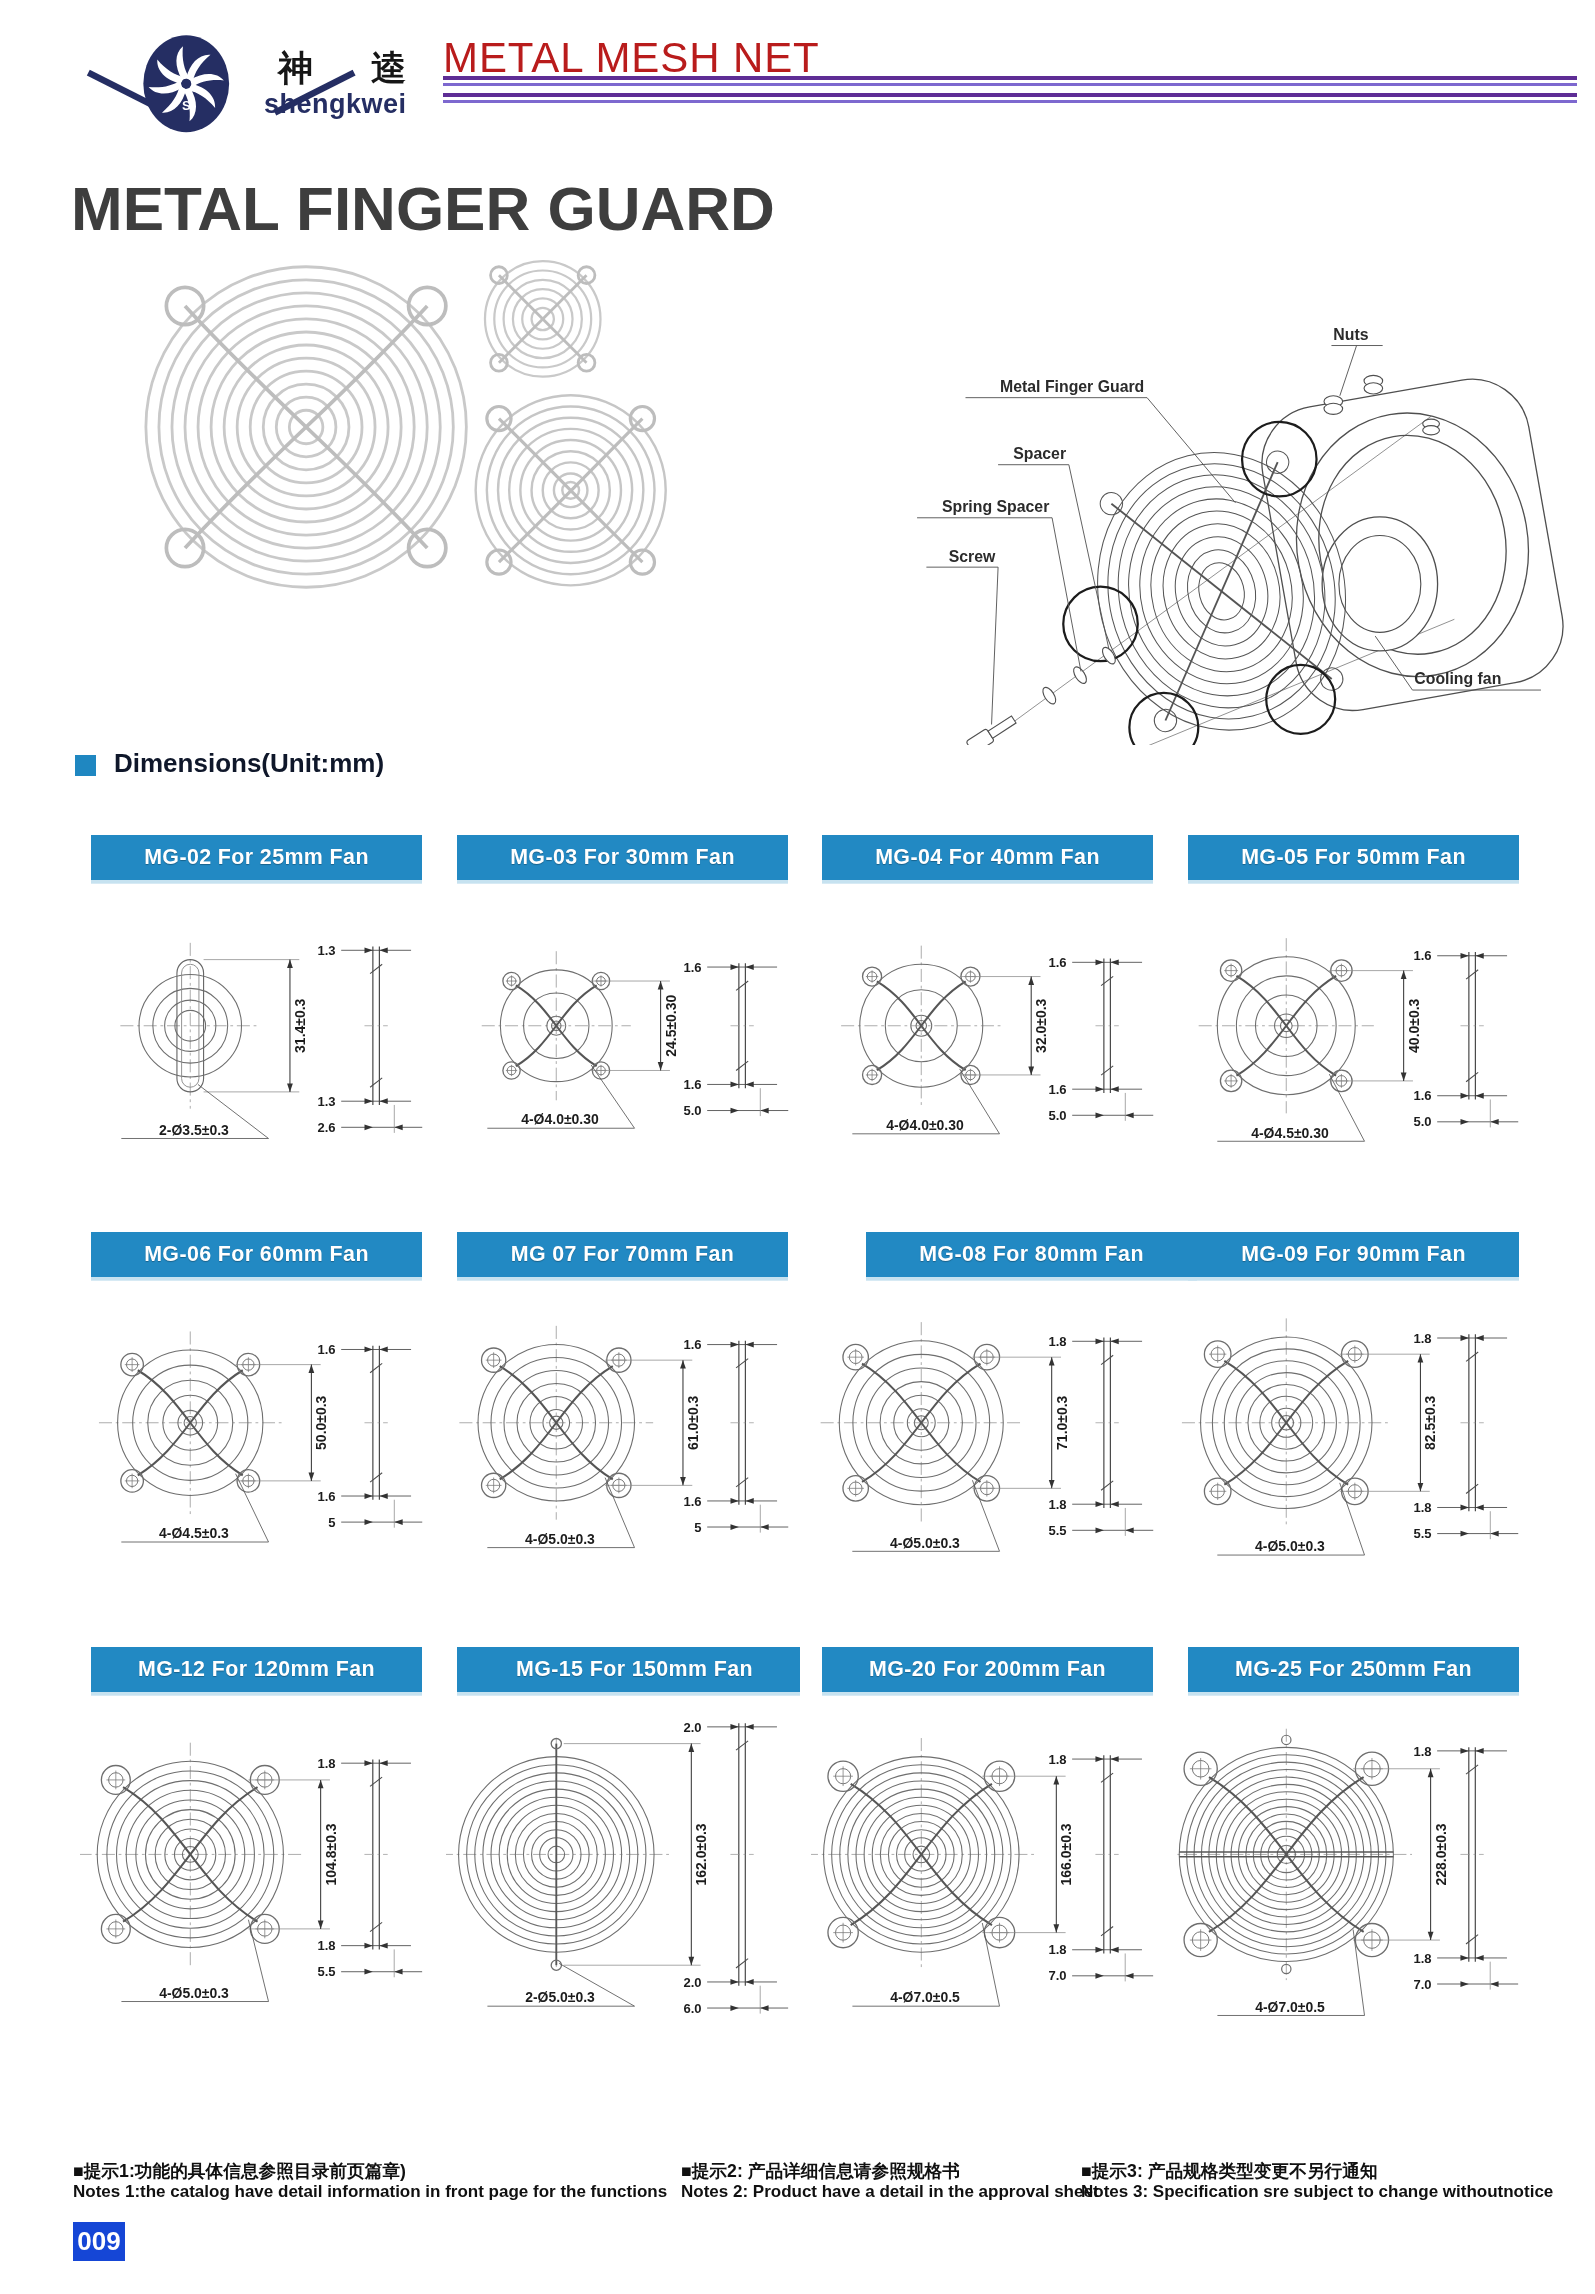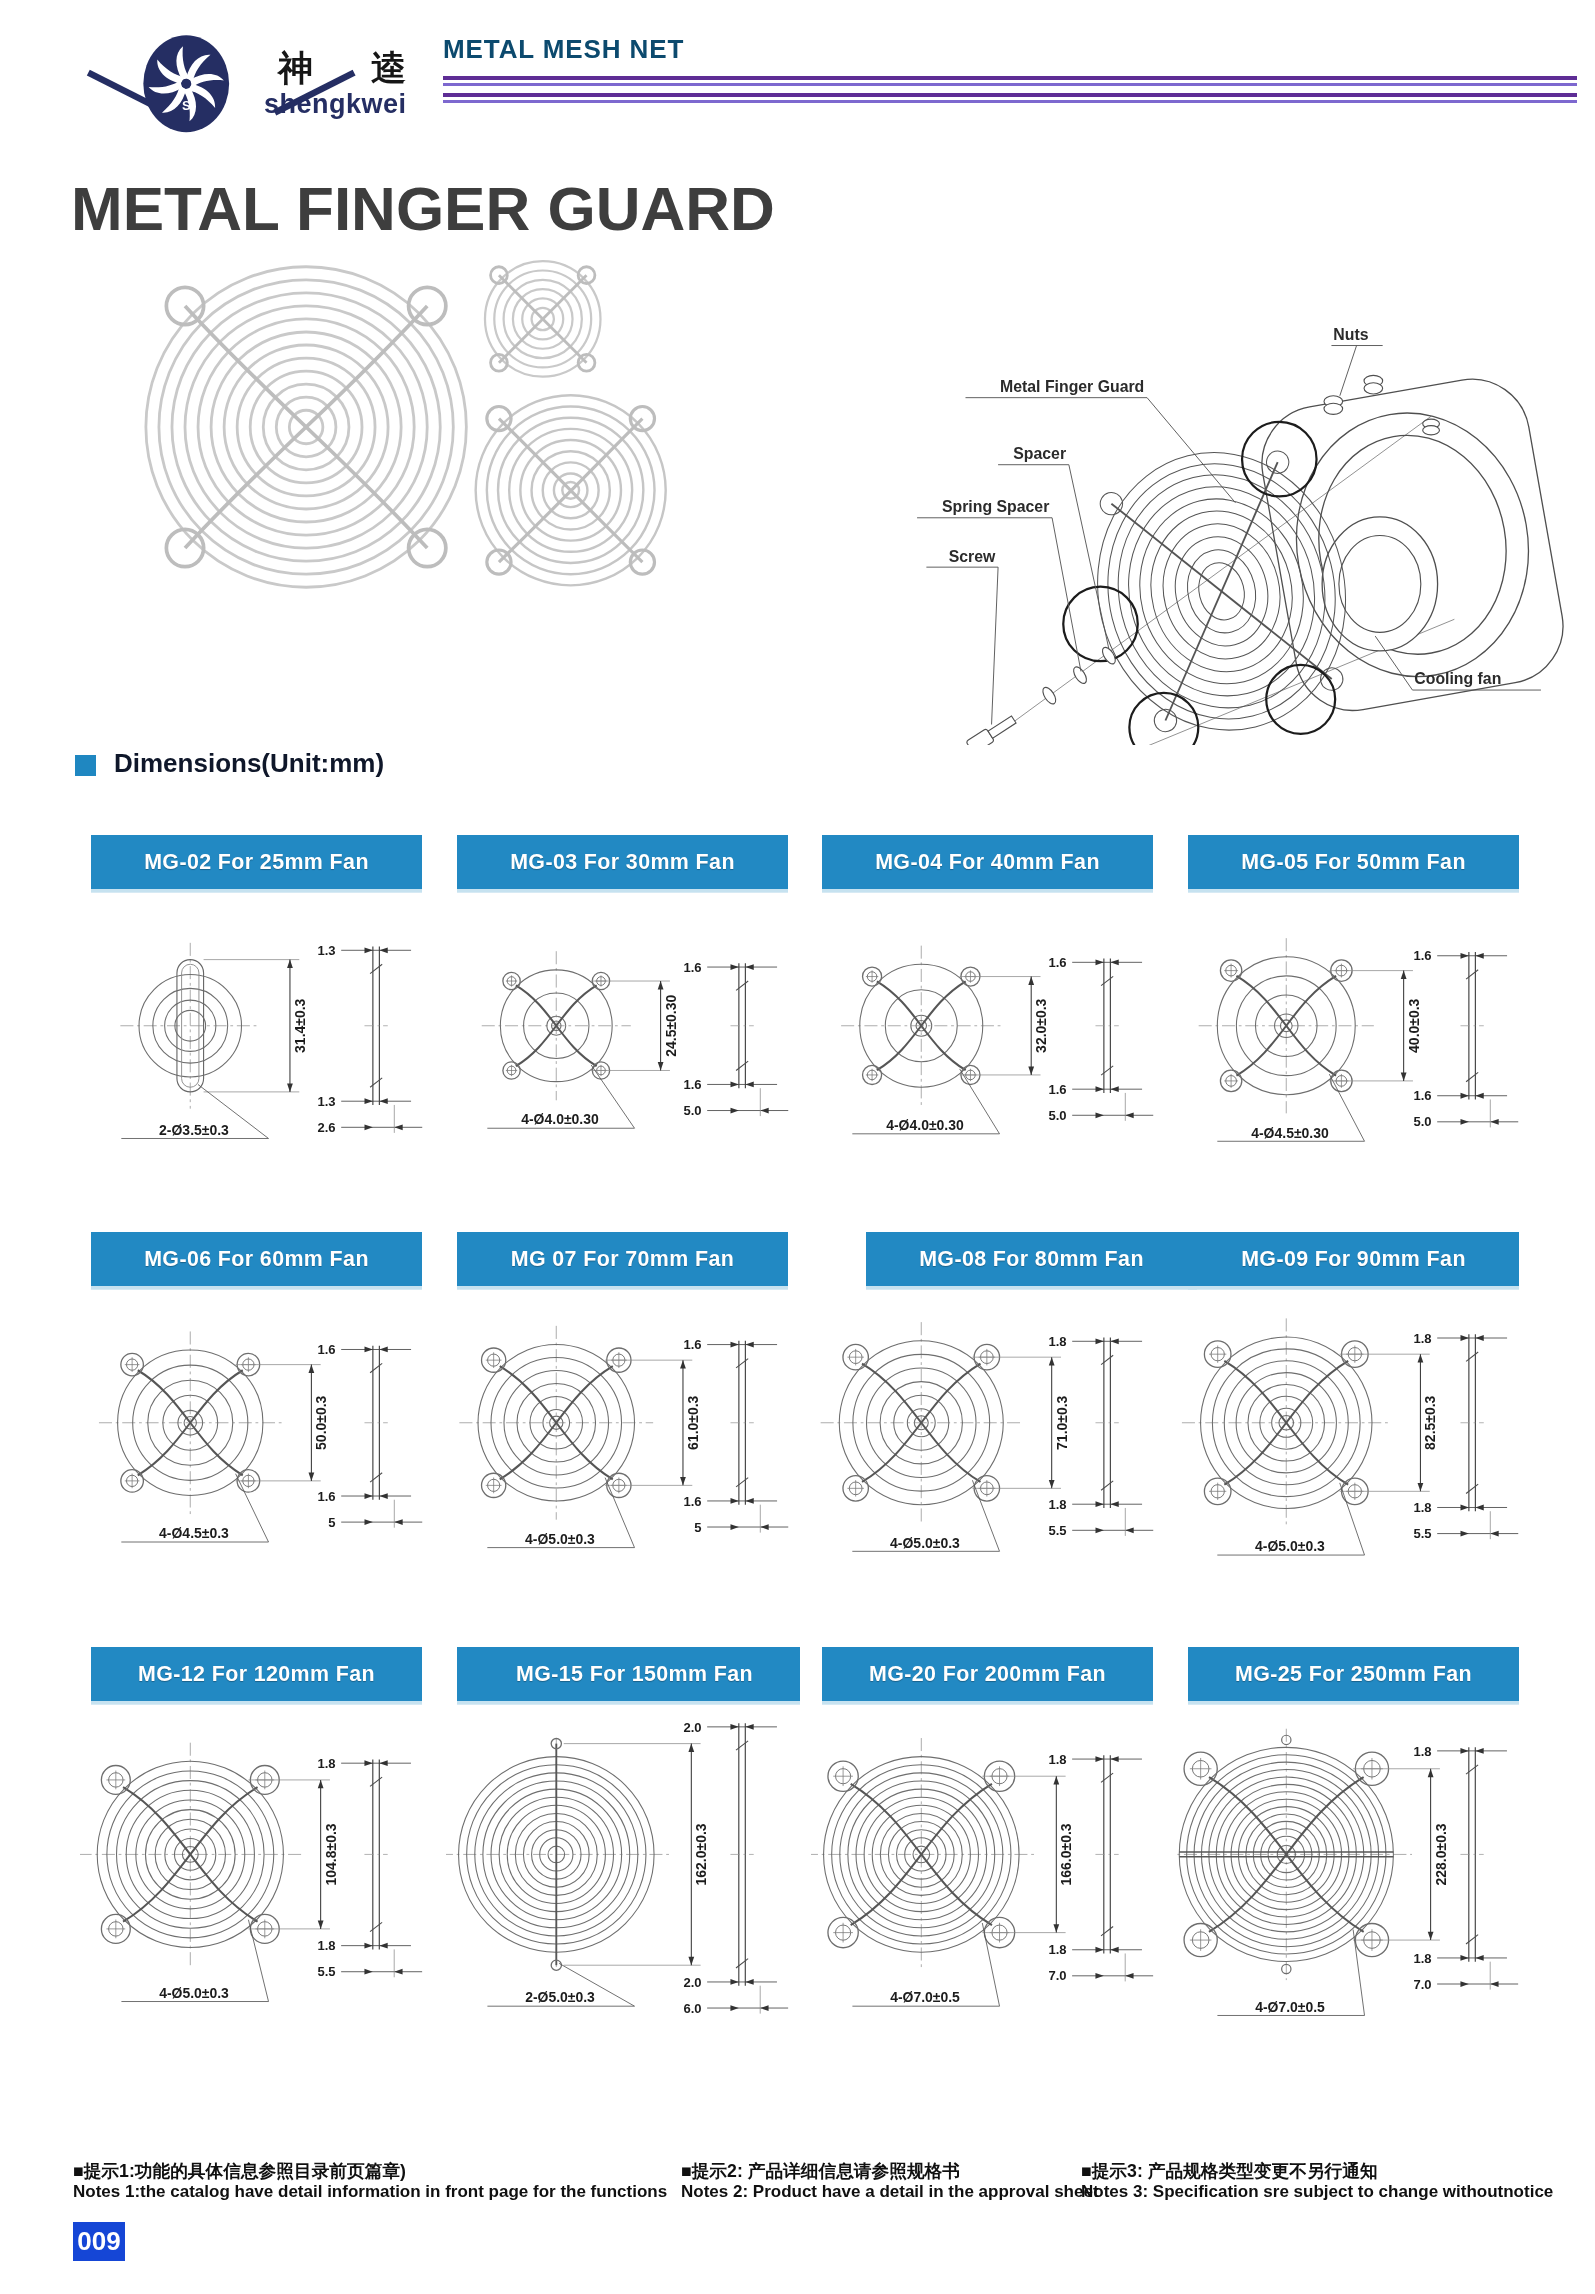--- a/index.html
+++ b/index.html
@@ -2,29 +2,29 @@
 <html style="font-size:15px"><head>
 <meta charset="utf-8">
 <style>
   html,body{margin:0;padding:0;background:#e8e8e8;}
   #page{position:relative;width:1596px;height:2294px;background:#ffffff;overflow:hidden;
         font-family:"Liberation Sans",sans-serif;}
   .abs{position:absolute;}
   
   .cn-char{position:absolute;font-size:35px;font-weight:700;color:#161616;}
   .logo-name{position:absolute;font-size:27px;font-weight:700;color:#252e63;letter-spacing:0.5px;}
-  .mmn{position:absolute;left:443px;top:34px;font-size:26px;font-weight:700;color:#0c4a6e;letter-spacing:0.9px;}
+  .mmn{position:absolute;left:443px;top:34px;font-size:42px;font-weight:400;color:#b91c1c;letter-spacing:0.9px;}
   .stripe{position:absolute;left:443px;width:1134px;background:#5e2d95;}
   
   .pagetitle{position:absolute;left:71px;top:173px;font-size:62px;font-weight:800;color:#3e3e3e;letter-spacing:0px;}
   
   .dimsq{position:absolute;left:75px;top:755px;width:21.4px;height:21.4px;background:#1f87c1;}
   .dimhead{position:absolute;left:114px;top:748px;font-size:26px;font-weight:700;color:#0f172a;text-align:right;}
   
-  .bar{position:absolute;width:331px;height:54px;background:#2289c3;color:#ffffff;
+  .bar{position:absolute;width:331px;height:45px;background:#2289c3;color:#ffffff;
        font-size:21.4px;font-weight:700;display:flex;align-items:center;justify-content:center;
        letter-spacing:0.4px;text-shadow:0 0.9px 0.9px rgba(0,0,0,.28);box-shadow:0 3.7px 0 #c6e2f0;}
   
   .f1{position:absolute;left:73px;top:2131px;font-size:17.7px;font-weight:700;color:#101010;white-space:nowrap;}
   .redsq{color:#ee1111;margin-right:1.9px;}
   .tip{position:absolute;top:2159px;font-size:17.7px;font-weight:700;color:#101010;white-space:nowrap;}
   .note{position:absolute;top:2182px;font-size:17px;font-weight:600;color:#101010;white-space:nowrap;}
   .badge{position:absolute;left:73px;top:2222px;width:52px;height:39px;background:#1546d6;color:#fff;
          font-size:26px;font-weight:700;display:flex;align-items:center;justify-content:center;}
   svg text{font-family:"Liberation Sans",sans-serif;}

